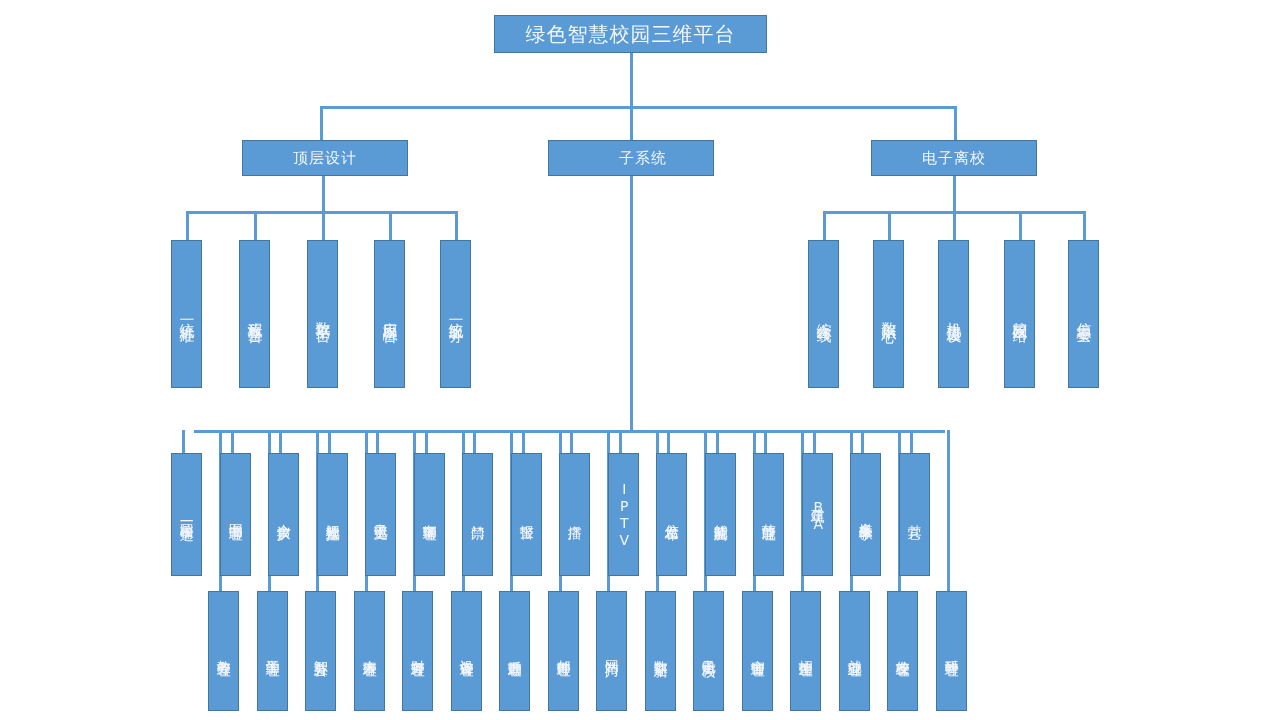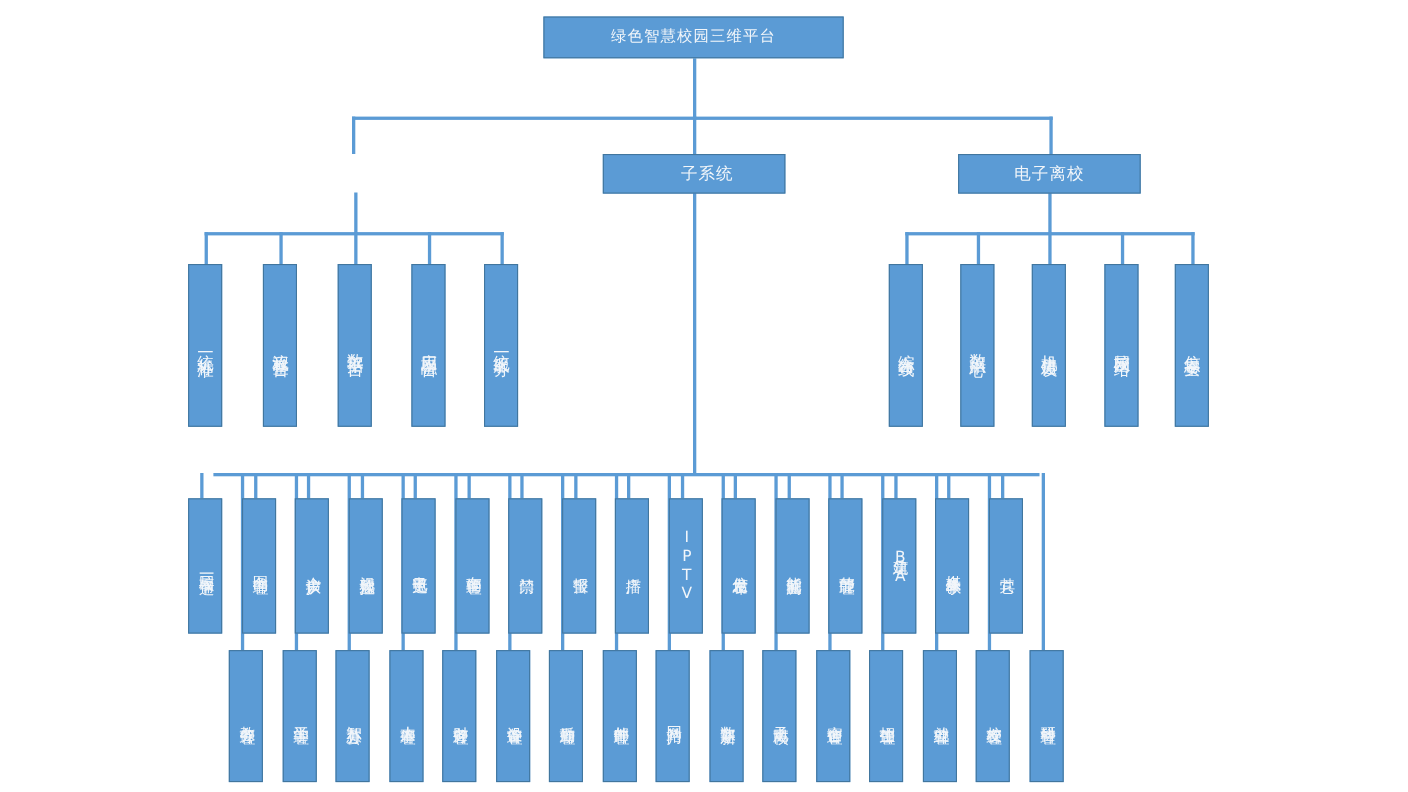--- a/index.html
+++ b/index.html
@@ -24,21 +24,21 @@
     justify-content:center;
     text-align:center;
     line-height:1.12;
     z-index:3;
   }
   
   .box.h{
     font-size:15px;
     letter-spacing:1px;
   }
-  .box.h.root{font-size:14px;}
+  .box.h.root{font-size:20px;}
   
   .box.v{
     writing-mode:vertical-rl;
     text-orientation:upright;
     font-size:15px;
     letter-spacing:2px;
     padding:6px 0;
   }
   .box.v .lbl{
     writing-mode:vertical-rl;
@@ -120,20 +120,23 @@
       <div class="line v" style="left: 801px; top: 430px; width: 3px; height: 161px;"></div>
       <div class="line v" style="left: 850px; top: 430px; width: 3px; height: 161px;"></div>
       <div class="line v" style="left: 898px; top: 430px; width: 3px; height: 161px;"></div>
       <div class="line v" style="left: 947px; top: 430px; width: 3px; height: 161px;"></div>
     </div>
 
   <div class="box h root" style="left:494px;top:15px;width:273px;height:38px;">
     <span>绿色智慧校园三维平台</span>
   </div>
 
+  <div class="box h" style="left:242px;top:140px;width:166px;height:36px;">
+    <span>顶层设计</span>
+  </div>
   <div class="box h" style="left:548px;top:140px;width:166px;height:36px;padding-left:24px;">
     <span>子系统</span>
   </div>
   <div class="box h" style="left:871px;top:140px;width:166px;height:36px;">
     <span>电子离校</span>
   </div>
 
   <div id="top-design-group">
       <div class="box v" style="left: 171px; top: 240px; width: 31px; height: 148px;">
         <span class="lbl">统一标准</span>

